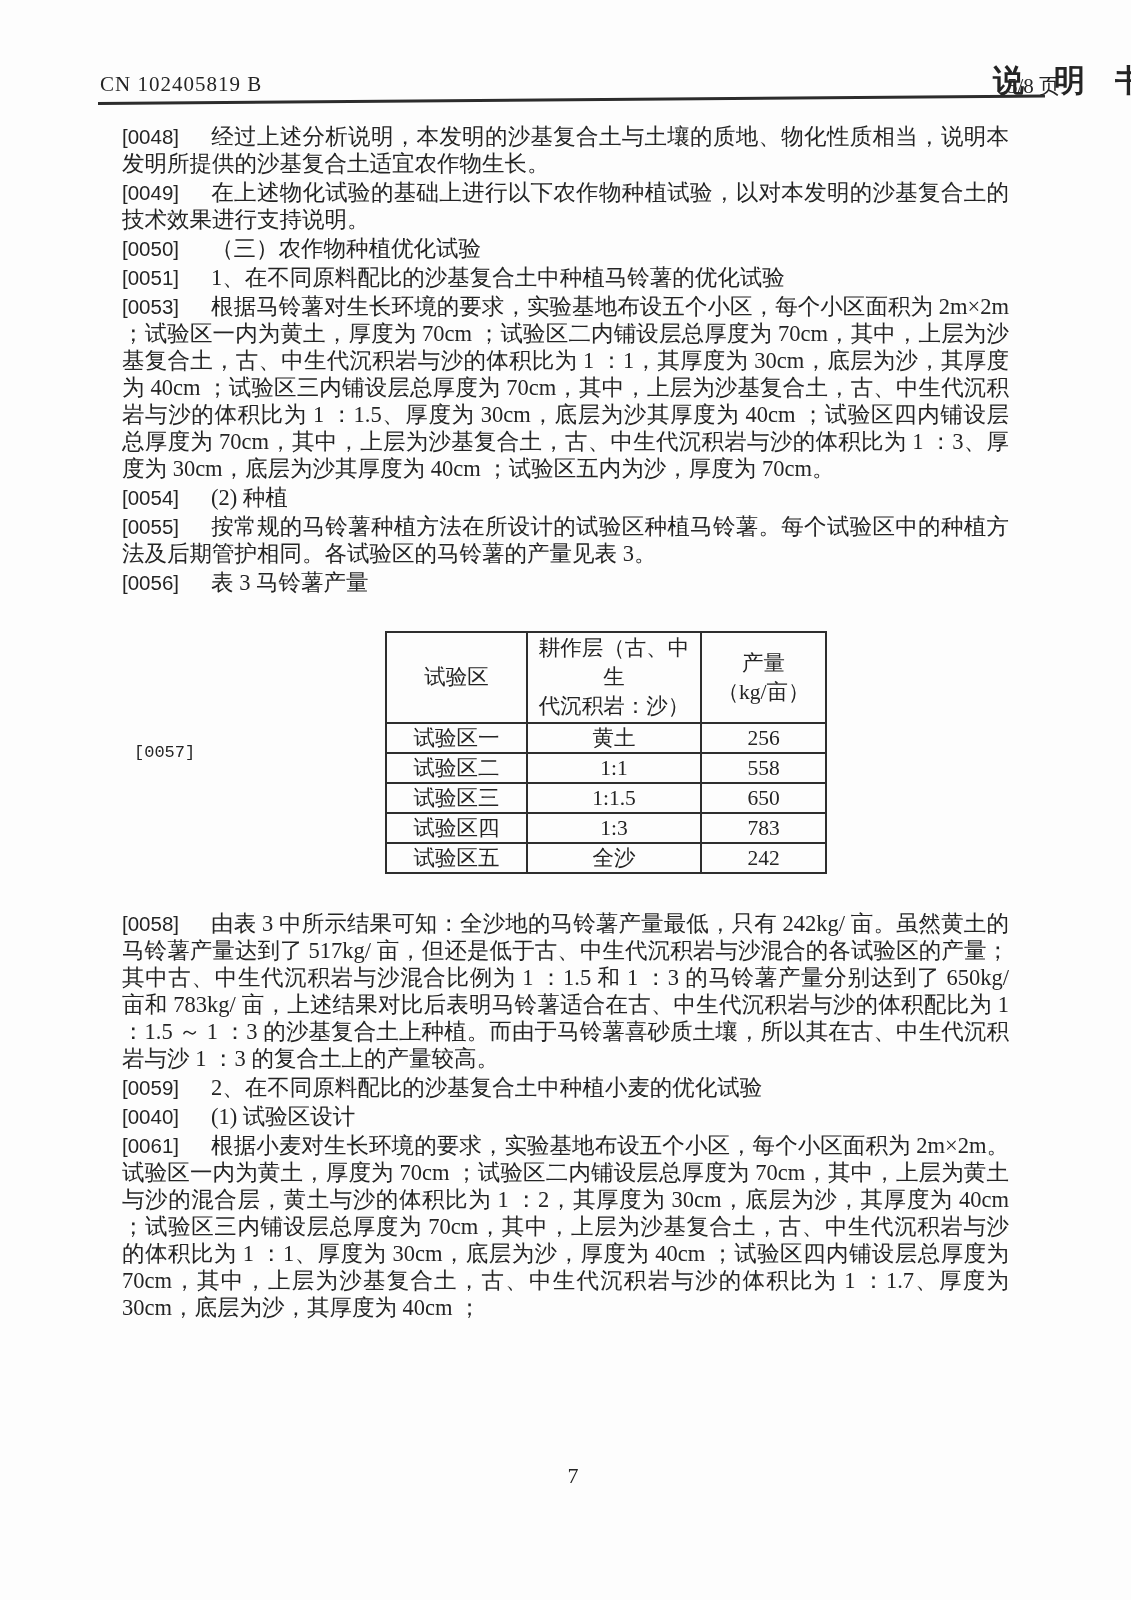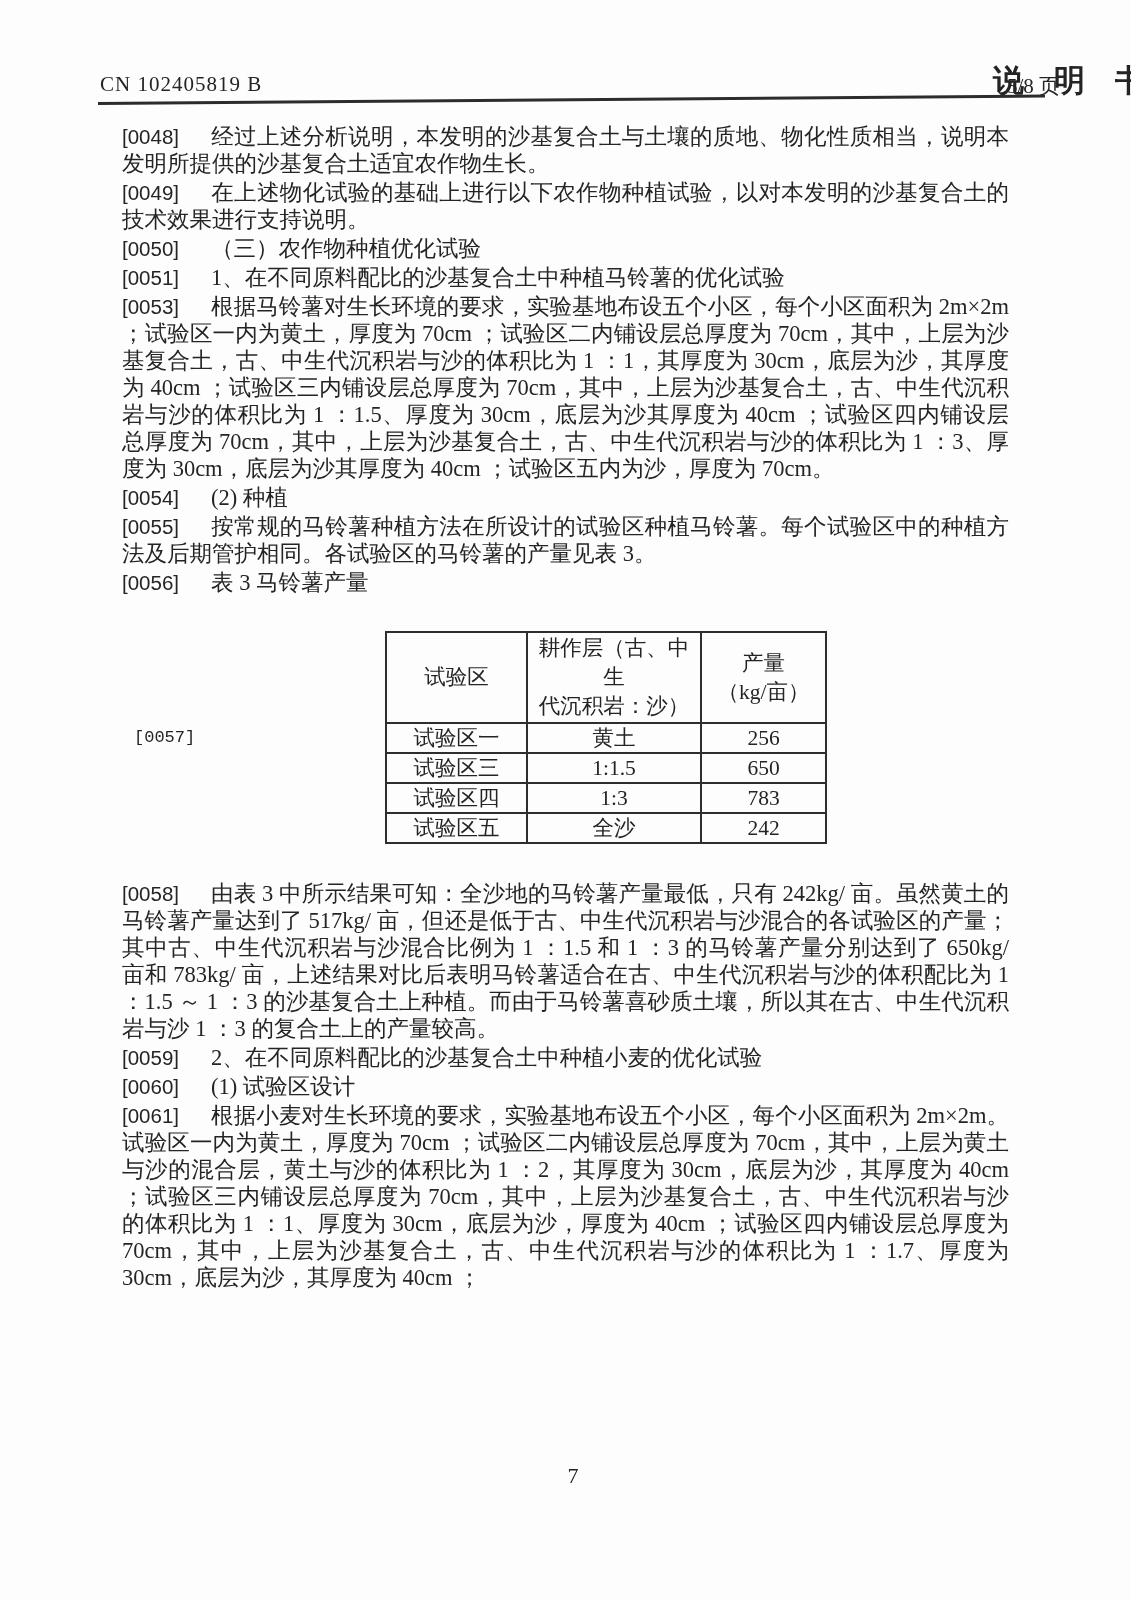--- a/index.html
+++ b/index.html
@@ -81,40 +81,45 @@
             <div>产量</div>
             <div>（kg/亩）</div>
           </th>
         </tr>
         <tr>
           <td>试验区一</td>
           <td>黄土</td>
           <td>256</td>
         </tr>
         <tr>
+          <td>试验区二</td>
+          <td>1:1</td>
+          <td>558</td>
+        </tr>
+        <tr>
           <td>试验区三</td>
           <td>1:1.5</td>
           <td>650</td>
         </tr>
         <tr>
           <td>试验区四</td>
           <td>1:3</td>
           <td>783</td>
         </tr>
         <tr>
           <td>试验区五</td>
           <td>全沙</td>
           <td>242</td>
         </tr>
       </tbody>
         </table>
     </div>
 
     <p class="para"><span class="pnum">[0058]</span><span>由表 3 中所示结果可知：全沙地的马铃薯产量最低，只有 242kg/ 亩。虽然黄土的马铃薯产量达到了 517kg/ 亩，但还是低于古、中生代沉积岩与沙混合的各试验区的产量；其中古、中生代沉积岩与沙混合比例为 1 ：1.5 和 1 ：3 的马铃薯产量分别达到了 650kg/ 亩和 783kg/ 亩，上述结果对比后表明马铃薯适合在古、中生代沉积岩与沙的体积配比为 1 ：1.5 ～ 1 ：3 的沙基复合土上种植。而由于马铃薯喜砂质土壤，所以其在古、中生代沉积岩与沙 1 ：3 的复合土上的产量较高。</span></p>
     <p class="para"><span class="pnum">[0059]</span><span>2、在不同原料配比的沙基复合土中种植小麦的优化试验</span></p>
-    <p class="para"><span class="pnum">[0060]</span><span>(1) 试验区设计</span></p>
+    <p class="para"><span class="pnum">[0040]</span><span>(1) 试验区设计</span></p>
     <p class="para"><span class="pnum">[0061]</span><span>根据小麦对生长环境的要求，实验基地布设五个小区，每个小区面积为 2m×2m。试验区一内为黄土，厚度为 70cm ；试验区二内铺设层总厚度为 70cm，其中，上层为黄土与沙的混合层，黄土与沙的体积比为 1 ：2，其厚度为 30cm，底层为沙，其厚度为 40cm ；试验区三内铺设层总厚度为 70cm，其中，上层为沙基复合土，古、中生代沉积岩与沙的体积比为 1 ：1、厚度为 30cm，底层为沙，厚度为 40cm ；试验区四内铺设层总厚度为 70cm，其中，上层为沙基复合土，古、中生代沉积岩与沙的体积比为 1 ：1.7、厚度为 30cm，底层为沙，其厚度为 40cm ；</span></p>
 
   </div>
 
   <div class="footer">7</div>
 
 </div>
 
 </body></html>

